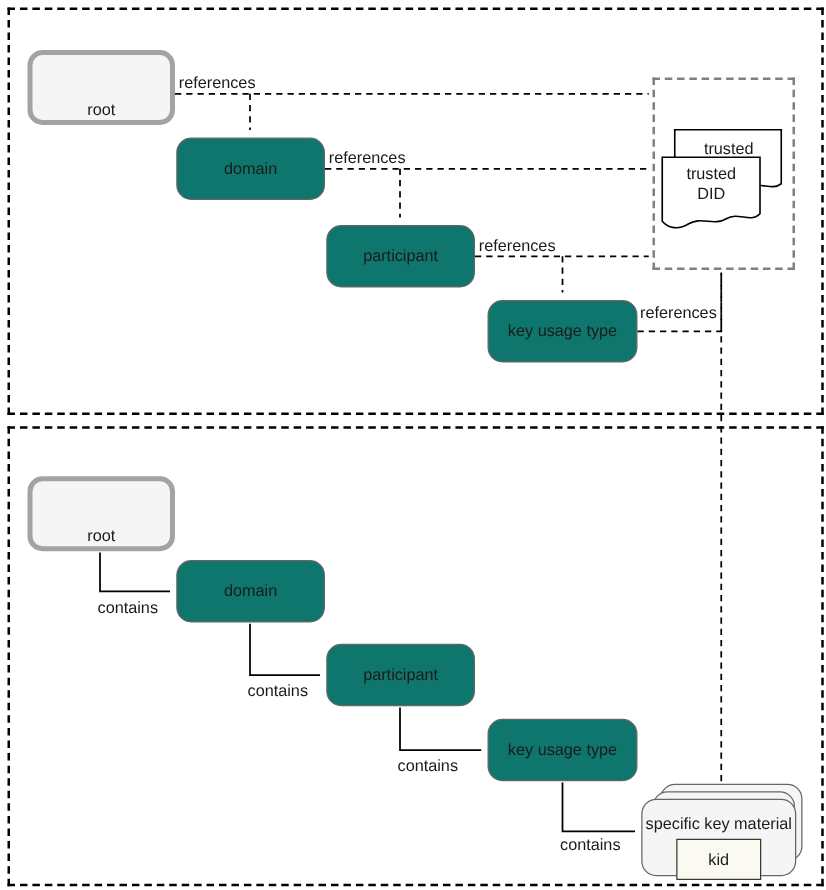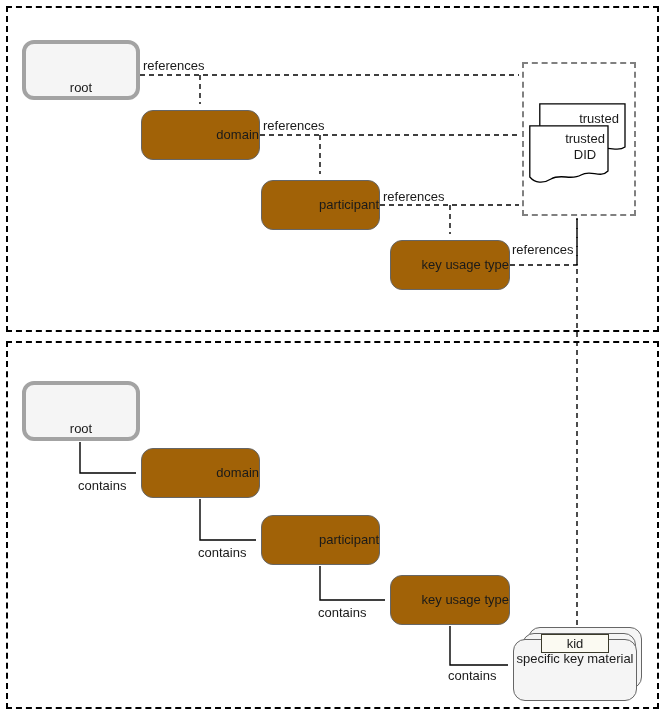--- a/index.html
+++ b/index.html
@@ -5,39 +5,39 @@
   html,body{margin:0;padding:0;background:#ffffff;}
   body{width:661px;height:712px;position:relative;overflow:hidden;
        font-family:"Liberation Sans","DejaVu Sans",sans-serif;
        -webkit-font-smoothing:antialiased;}
   #stage{position:absolute;left:0;top:0;width:661px;height:712px;}
 
   
   .group{position:absolute;border:2px dashed #000000;background:transparent;}
 
   
-  .node{position:absolute;box-sizing:border-box;background:#a16207;
+  .node{position:absolute;box-sizing:border-box;background:#0f766e;
         border:1px solid #666666;border-radius:12px;
-        display:flex;align-items:center;justify-content:flex-end;
+        display:flex;align-items:center;justify-content:center;
         font-size:13px;color:#1a1a1a;text-align:center;line-height:1.15;}
 
   
   .rootnode{position:absolute;box-sizing:border-box;background:#f5f5f5;
             border:4px solid #a3a3a3;border-radius:12px;}
   .rootnode .rootlabel{position:absolute;left:0;right:0;top:36px;
             text-align:center;font-size:13px;color:#1a1a1a;}
   .titlebar{position:absolute;box-sizing:border-box;background:#e1d5e7;
             border:1px solid #9673a6;display:flex;align-items:center;
             justify-content:center;font-size:13px;color:#1a1a1a;z-index:4;}
 
   
   .docshape{position:absolute;}
   .docshape svg{display:block;overflow:visible;}
   .doclabel{position:absolute;font-size:13px;color:#1a1a1a;text-align:center;
-            line-height:1.25;z-index:3;padding-left:16px;}
+            line-height:1.25;z-index:3;}
 
   
   .stackcard{position:absolute;box-sizing:border-box;background:#f5f5f5;
              border:1px solid #666666;border-radius:12px;}
   .kidbox{position:absolute;box-sizing:border-box;background:#fbfaf2;
           border:1px solid #3a3a2a;display:flex;align-items:center;
           justify-content:center;font-size:13px;color:#1a1a1a;z-index:6;}
   .skm-label{position:absolute;font-size:13px;color:#1a1a1a;text-align:center;
              z-index:6;}
 
@@ -111,21 +111,21 @@
   </div>
 
   <div class="node" style="left:390px;top:575px;width:120px;height:50px;">
     <span>key usage type</span>
   </div>
 
   <div class="stackcard" style="left:528px;top:627px;width:114px;height:62px;z-index:1;"></div>
   <div class="stackcard" style="left:522px;top:633px;width:114px;height:62px;z-index:2;"></div>
   <div class="stackcard" style="left:513px;top:639px;width:124px;height:62px;z-index:3;"></div>
   <div class="skm-label" style="left:513px;top:651px;width:124px;">specific key material</div>
-  <div class="kidbox" style="left:541px;top:634px;width:68px;height:19px;">kid</div>
+  <div class="kidbox" style="left:541px;top:671px;width:68px;height:33px;">kid</div>
 
   <svg class="edges" viewBox="0 0 661 712">
     <defs>
       <marker id="arrH" viewBox="0 0 10 10" refX="9" refY="5" markerWidth="6" markerHeight="6" orient="auto-start-reverse">
         <path d="M0,0 L10,5 L0,10 z" fill="#000000"></path>
       </marker>
       <marker id="arrV" viewBox="0 0 10 10" refX="9" refY="5" markerWidth="6" markerHeight="6" orient="auto-start-reverse">
         <path d="M0,0 L10,5 L0,10 z" fill="#000000"></path>
       </marker>
       <marker id="arrStart" viewBox="0 0 10 10" refX="9" refY="5" markerWidth="6" markerHeight="6" orient="auto-start-reverse">

